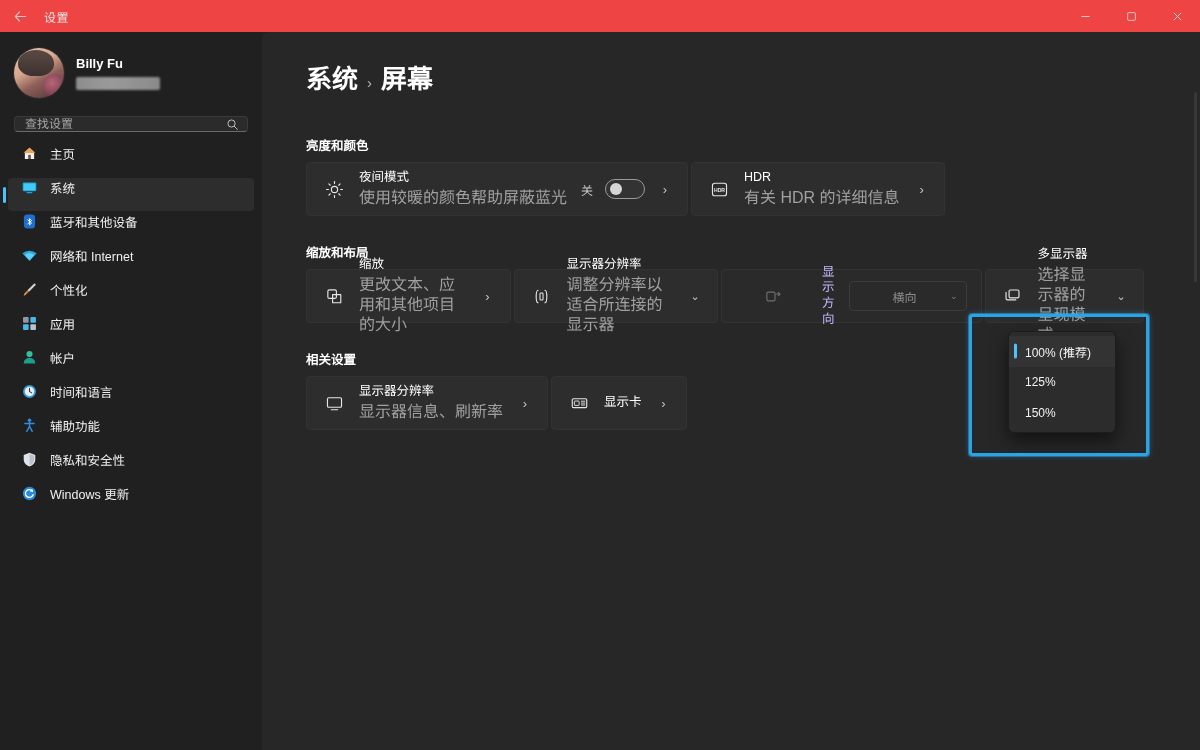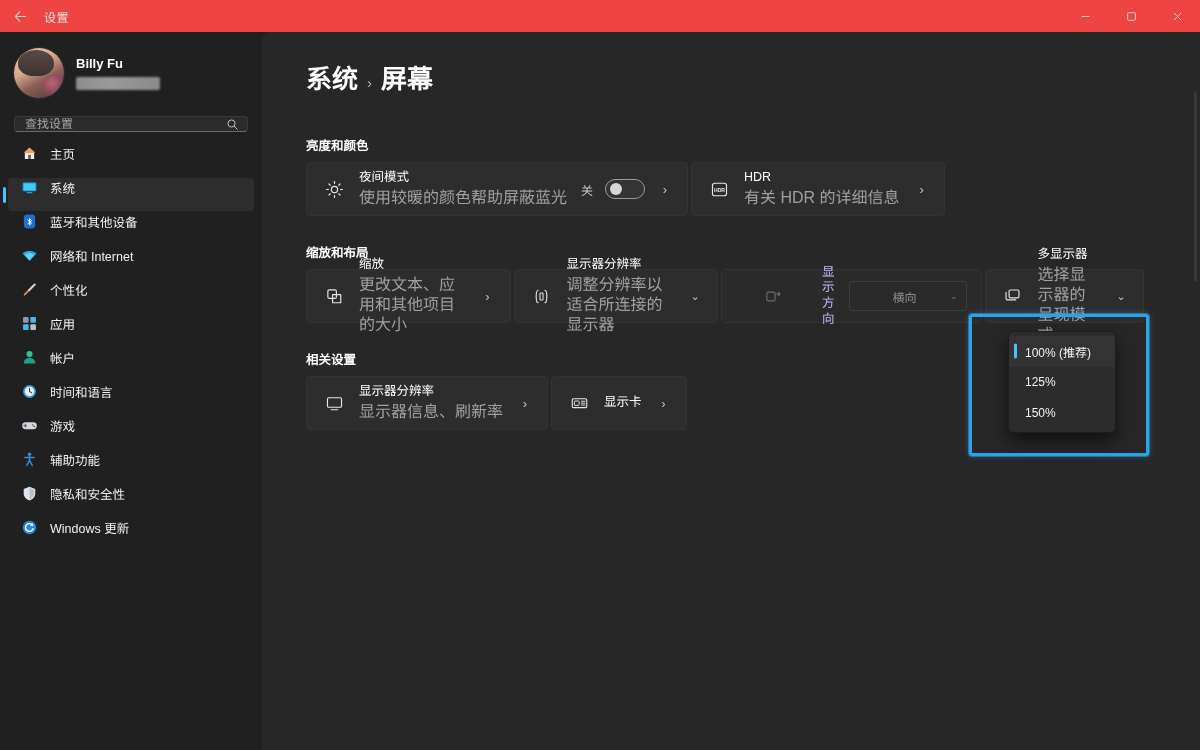--- a/index.html
+++ b/index.html
@@ -392,31 +392,20 @@
           <span class="ic">
             <svg width="17" height="17" viewBox="0 0 20 20">
               <circle cx="10" cy="10" r="7.6" fill="#3a9ad9"></circle>
               <circle cx="10" cy="10" r="5.6" fill="#e9eef4"></circle>
               <path d="M10 6.2 V10 L12.6 11.6" stroke="#2c3d50" stroke-width="1.2" fill="none" stroke-linecap="round"></path>
             </svg>
           </span>
           <span class="lbl">时间和语言</span>
         </div>
 
-        <div class="navitem">
-          <span class="ic">
-            <svg width="17" height="17" viewBox="0 0 20 20">
-              <rect x="1.4" y="6.2" width="17.2" height="8.2" rx="4.1" fill="#d4d9df"></rect>
-              <path d="M5 8.6 V11.8 M3.4 10.2 H6.6" stroke="#4a5560" stroke-width="1.1" stroke-linecap="round"></path>
-              <circle cx="14" cy="9.4" r="1" fill="#4a5560"></circle>
-              <circle cx="15.6" cy="11.2" r="1" fill="#4a5560"></circle>
-            </svg>
-          </span>
-          <span class="lbl">游戏</span>
-        </div>
 
         <div class="navitem">
           <span class="ic">
             <svg width="17" height="17" viewBox="0 0 20 20">
               <circle cx="10" cy="3.8" r="2.1" fill="#2f8ee0"></circle>
               <path d="M10 6 V11 M4.6 7.6 H15.4 M10 11 L6.8 17 M10 11 L13.2 17" stroke="#2f8ee0" stroke-width="1.7" fill="none" stroke-linecap="round"></path>
             </svg>
           </span>
           <span class="lbl">辅助功能</span>
         </div>

